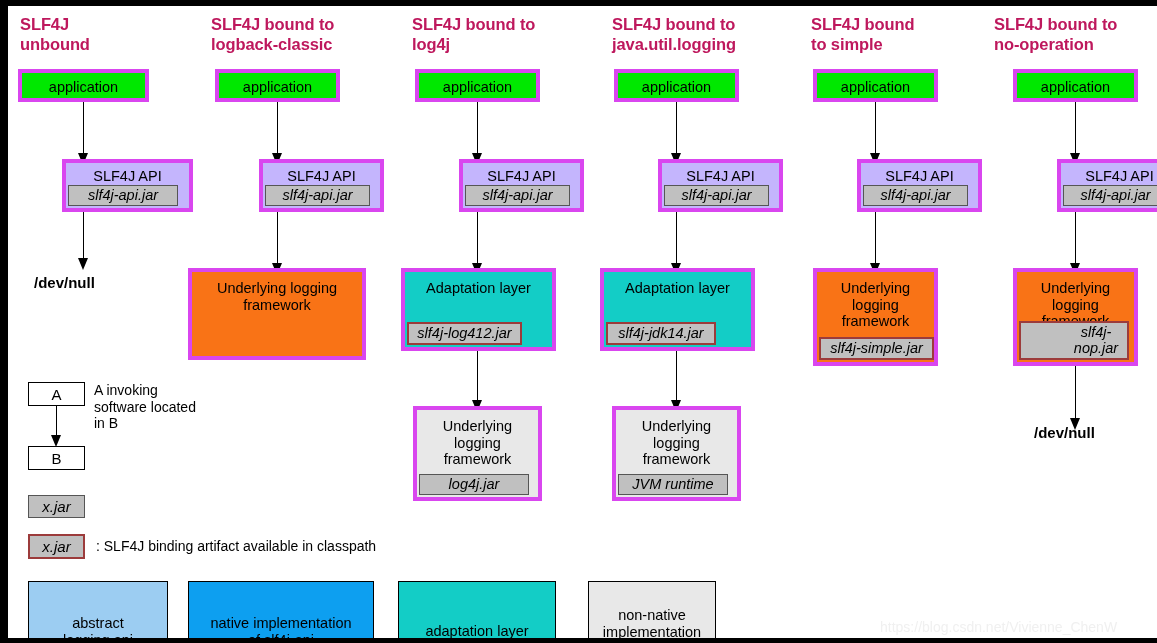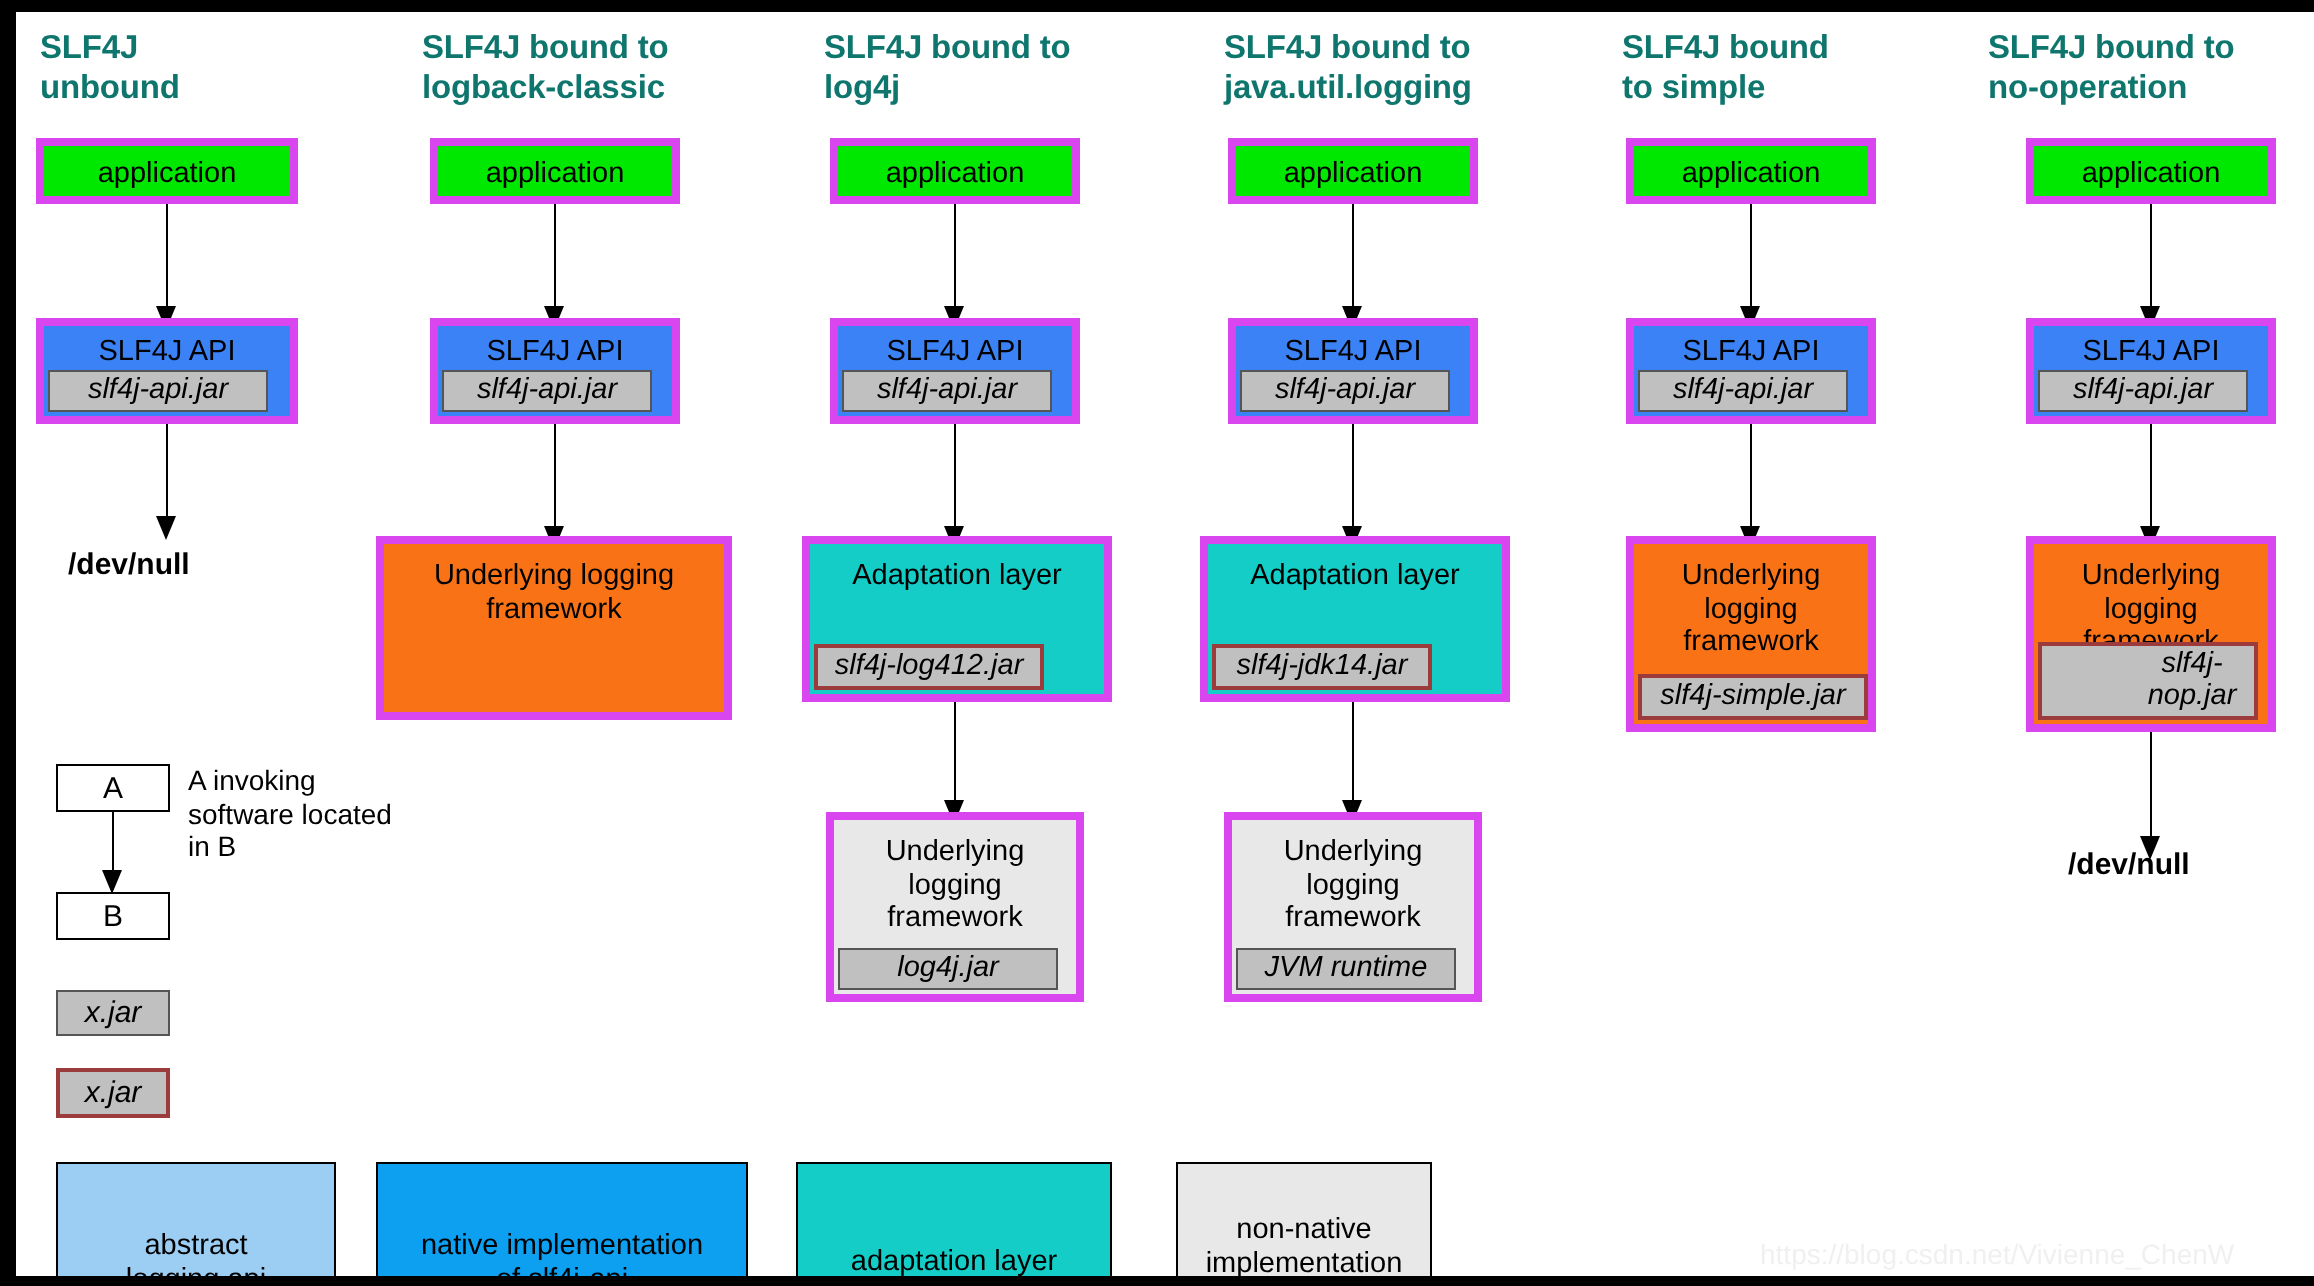--- a/index.html
+++ b/index.html
@@ -19,21 +19,21 @@
     border-top: 6px solid #000000;
     border-left: 8px solid #000000;
     border-bottom: 5px solid #000000;
     box-sizing: border-box;
     overflow: hidden;
   }
   .col-title {
     position: absolute;
     font-size: 16.5px;
     font-weight: bold;
-    color: #0f766e;
+    color: #be185d;
     line-height: 1.22;
     letter-spacing: -0.1px;
     white-space: pre-line;
   }
   
   .node {
     position: absolute;
     box-sizing: border-box;
     border: 4px solid #d946ef;
     color: #000000;
@@ -46,21 +46,22 @@
     white-space: pre-line;
     color: #000000;
   }
   .node.green {
     background: #00e800;
   }
   .node.green .node-label {
     padding-top: 6px;
   }
   .node.api {
-    background: #3b82f6;
+    background: #c4b5fd;
+    margin-left: 44px;
   }
   .node.api .node-label {
     padding-top: 5px;
   }
   .node.native {
     background: #f97316;
   }
   .node.adapt {
     background: #13cdc6;
   }
@@ -337,20 +338,21 @@
   <div class="legend-box" style="left:20px; top:440px; width:57px; height:24px;">
     <span class="center-mid">B</span>
   </div>
   <div class="legend-text" style="left:86px; top:376px; width:130px;">A invoking
 software located
 in B</div>
 
   <div class="legend-chip" style="left:20px; top:489px; width:57px; height:23px; line-height:21px;">x.jar</div>
 
   <div class="legend-chip binding" style="left:20px; top:528px; width:57px; height:25px; line-height:21px;">x.jar</div>
+  <div class="legend-text" style="left:88px; top:532px; width:400px;">: SLF4J binding artifact available in classpath</div>
 
   <div class="legend-swatch" style="left:20px;  top:575px; width:140px; height:64px; background:#9ccdf2; padding-top:16px;">
     <span>abstract
 logging api</span>
   </div>
   <div class="legend-swatch" style="left:180px; top:575px; width:186px; height:64px; background:#0d9ff0; padding-top:16px;">
     <span>native implementation
 of slf4j-api</span>
   </div>
   <div class="legend-swatch" style="left:390px; top:575px; width:158px; height:64px; background:#13cdc6; padding-top:24px;">

